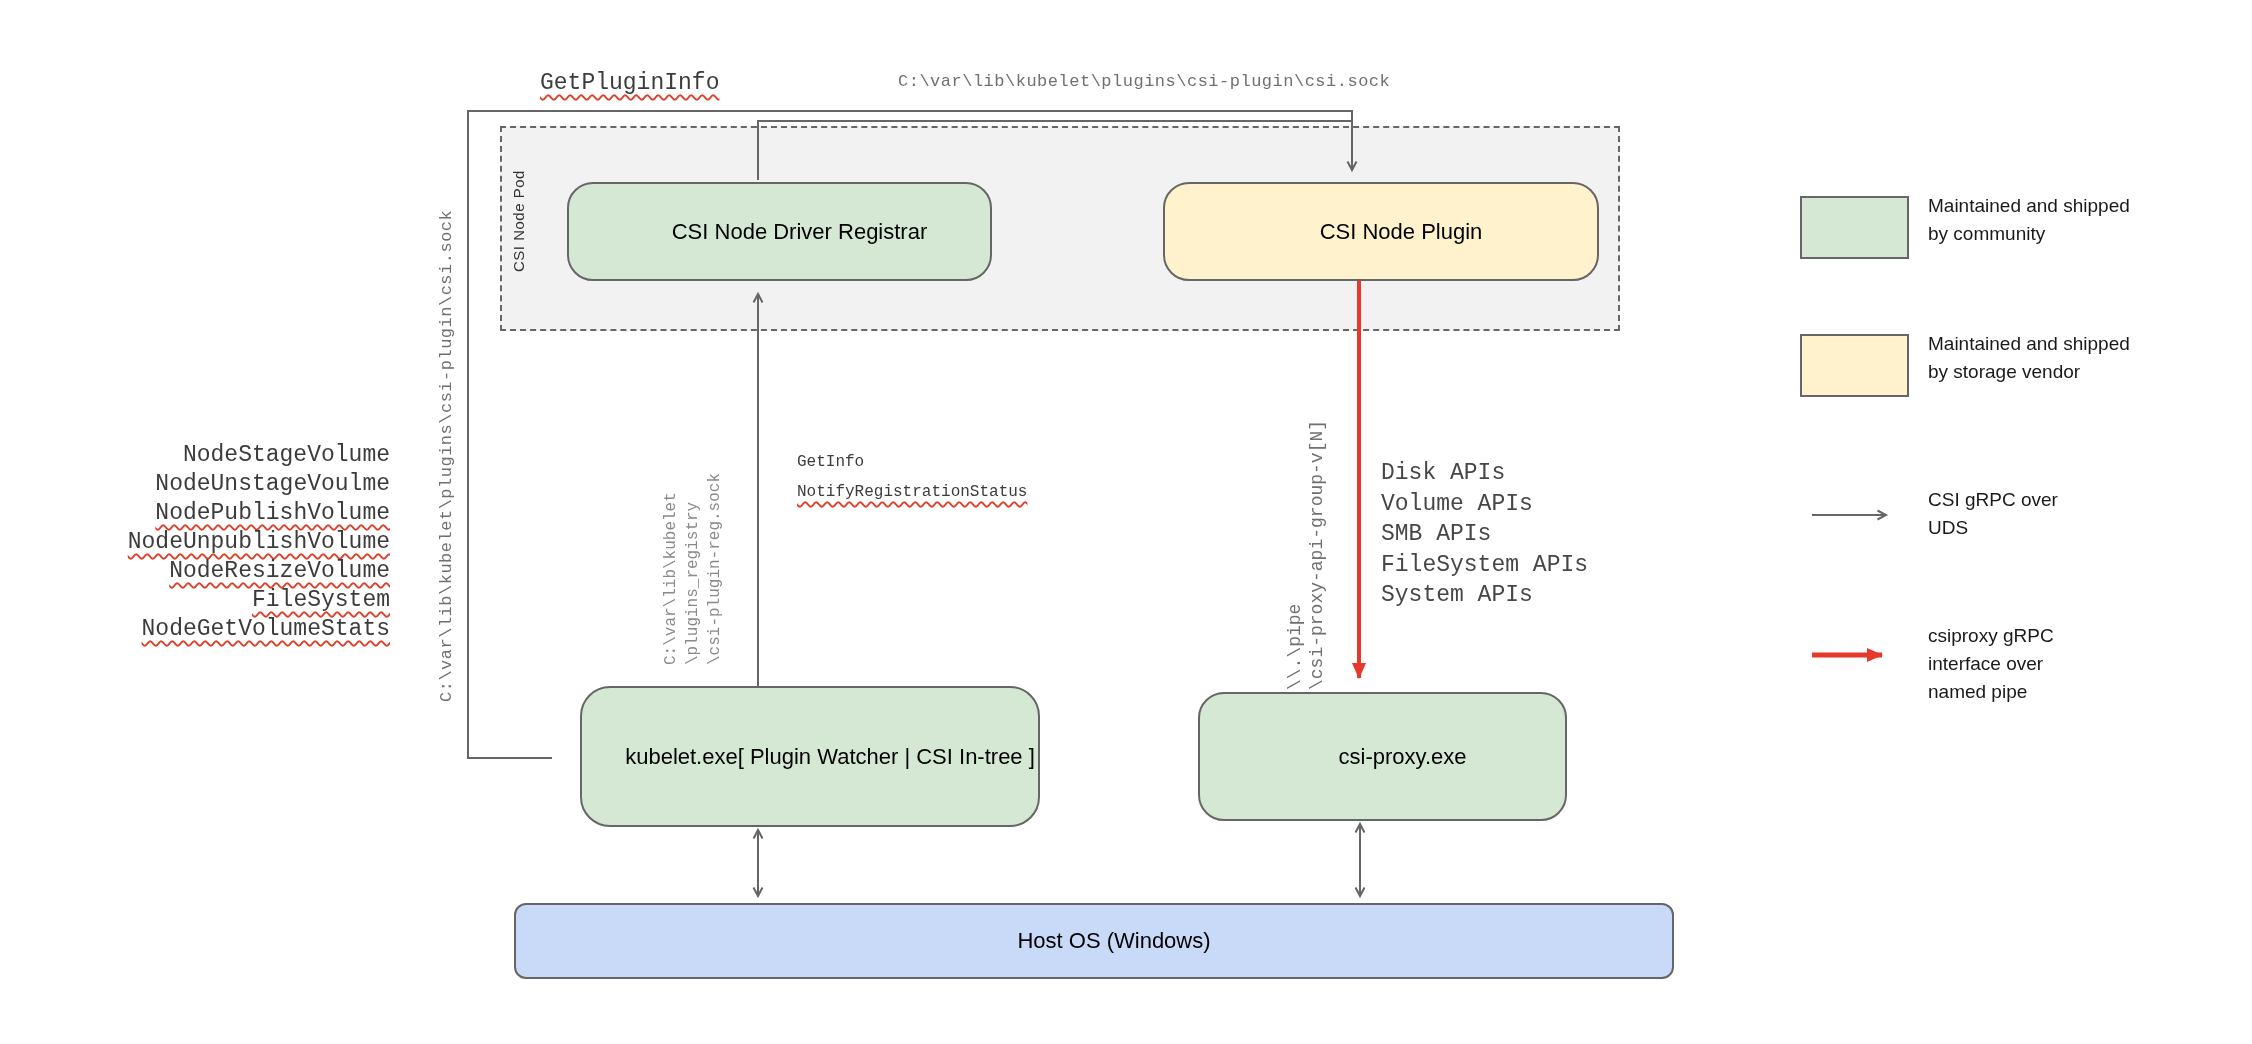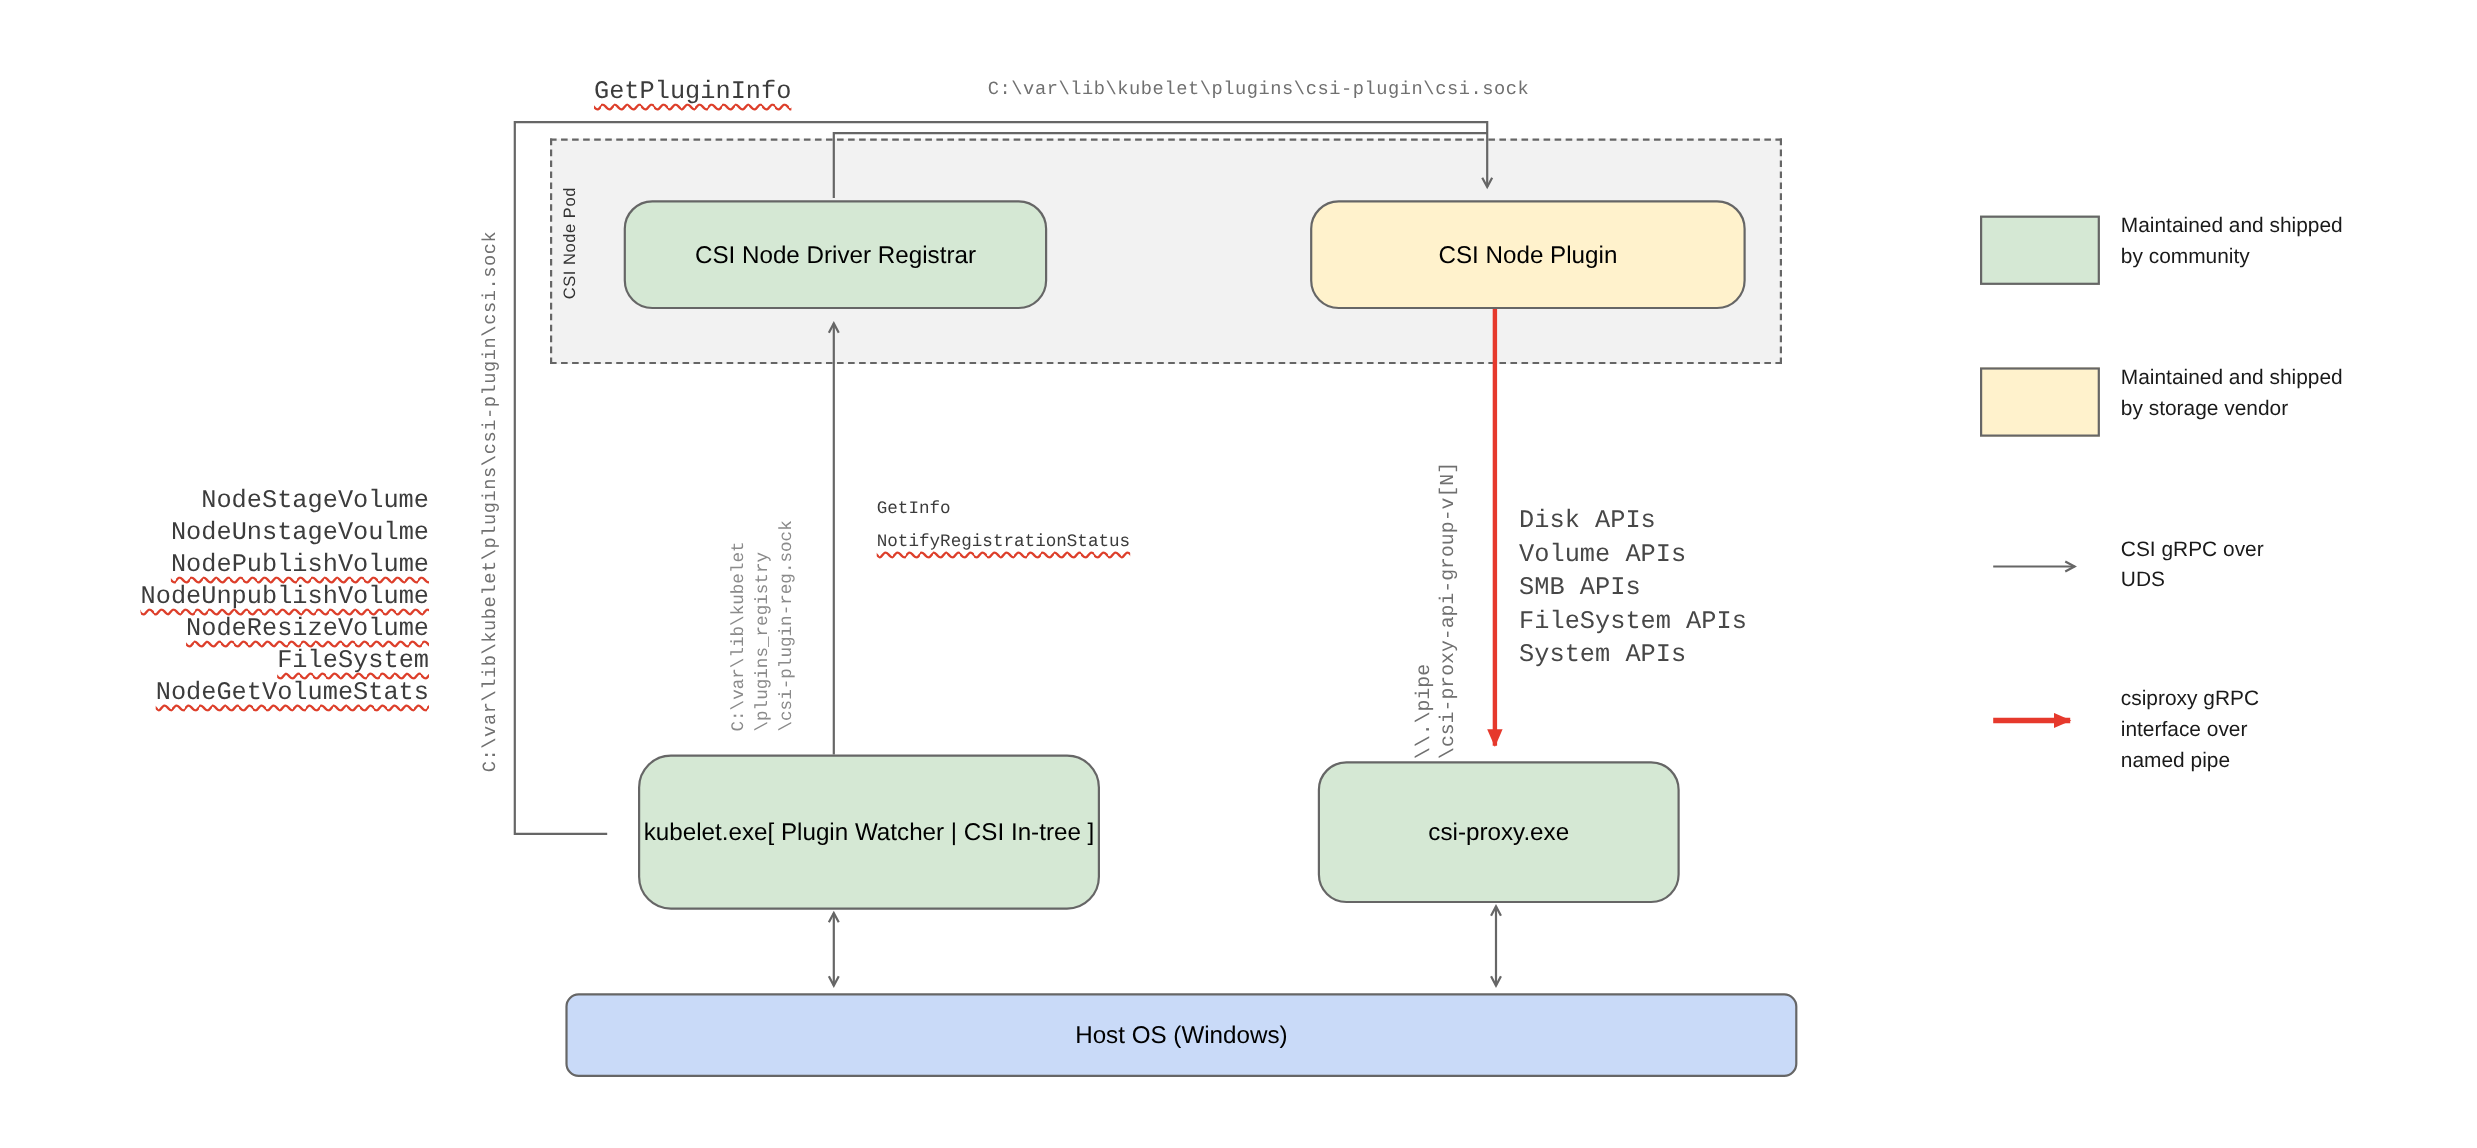--- a/index.html
+++ b/index.html
@@ -6,21 +6,21 @@
     --green:#d5e8d4; --yellow:#fff2cc; --blue:#c9daf8; --podfill:#f2f2f2;
     --stroke:#666666; --red:#e6392c; --inkdark:#3c3c3c; --inkpath:#707070;
     --inkreg:#8a8a8a; --squiggle:#dd3f2b;
   }
   html,body{margin:0;padding:0;background:#ffffff;}
   #canvas{position:relative;width:2252px;height:1044px;background:#fff;overflow:hidden;
           font-family:"Liberation Sans",sans-serif;}
   svg.wires{position:absolute;left:0;top:0;width:2252px;height:1044px;pointer-events:none;}
   .abs{position:absolute;}
   .box{position:absolute;border:2px solid var(--stroke);display:flex;align-items:center;
-       justify-content:center;text-align:center;color:#000;font-size:22px;line-height:30px;}
+       justify-content:center;text-align:center;color:#000;font-size:22px;line-height:30px;padding-left:40px;}
   .round{border-radius:26px;}
   .mono{font-family:"Liberation Mono","DejaVu Sans Mono",monospace;}
   .sq{text-decoration-line:underline;text-decoration-style:wavy;
       text-decoration-color:var(--squiggle);text-decoration-thickness:2px;text-underline-offset:5px;}
   .vtext{position:absolute;transform:rotate(-90deg);transform-origin:0 0;white-space:nowrap;}
   .pathtext{font-size:17px;color:var(--inkpath);letter-spacing:0.5px;}
   .callstext{font-size:23px;color:var(--inkdark);line-height:29px;}
   .legend-text{font-size:19px;line-height:28px;color:#1a1a1a;}
   .swatch{position:absolute;width:105px;height:59px;border:2px solid var(--stroke);}
 </style>
@@ -56,21 +56,21 @@
     <path d="M1360,824 V896" fill="none" stroke="var(--stroke)" stroke-width="2" marker-start="url(#arrowGray)" marker-end="url(#arrowGray)"></path>
 
     <path d="M1812,515 H1886" fill="none" stroke="var(--stroke)" stroke-width="2" marker-end="url(#arrowGray)"></path>
     <path d="M1812,655 H1882" fill="none" stroke="var(--red)" stroke-width="5" marker-end="url(#arrowRed)"></path>
   </svg>
 
   <div class="box round" style="left:567px;top:182px;width:381px;height:95px;background:var(--green);">
     <span>CSI Node Driver Registrar</span>
   </div>
 
-  <div class="box round" style="left:1163px;top:182px;width:392px;height:95px;background:var(--yellow);margin-left:28px;">
+  <div class="box round" style="left:1163px;top:182px;width:392px;height:95px;background:var(--yellow);">
     <span>CSI Node Plugin</span>
   </div>
 
   <div class="box round" style="left:580px;top:686px;width:416px;height:137px;background:var(--green);border-radius:30px;">
     <div>kubelet.exe</div>
     <div>[ Plugin Watcher | CSI In-tree ]</div>
   </div>
 
   <div class="box" style="left:514px;top:903px;width:1116px;height:72px;background:var(--blue);border-radius:12px;">
     <span>Host OS (Windows)</span>

